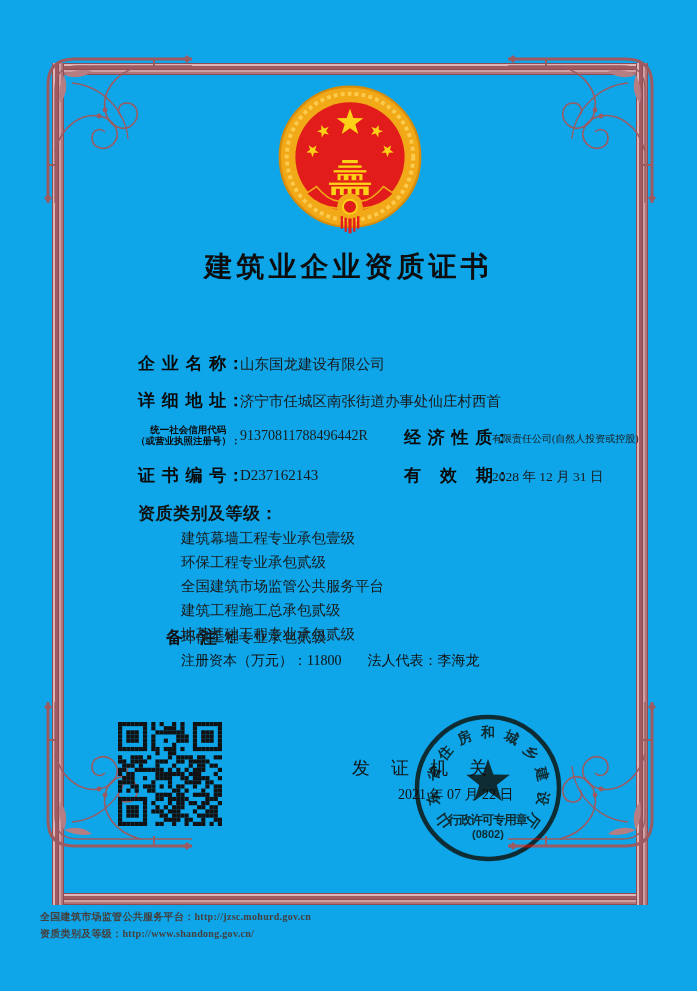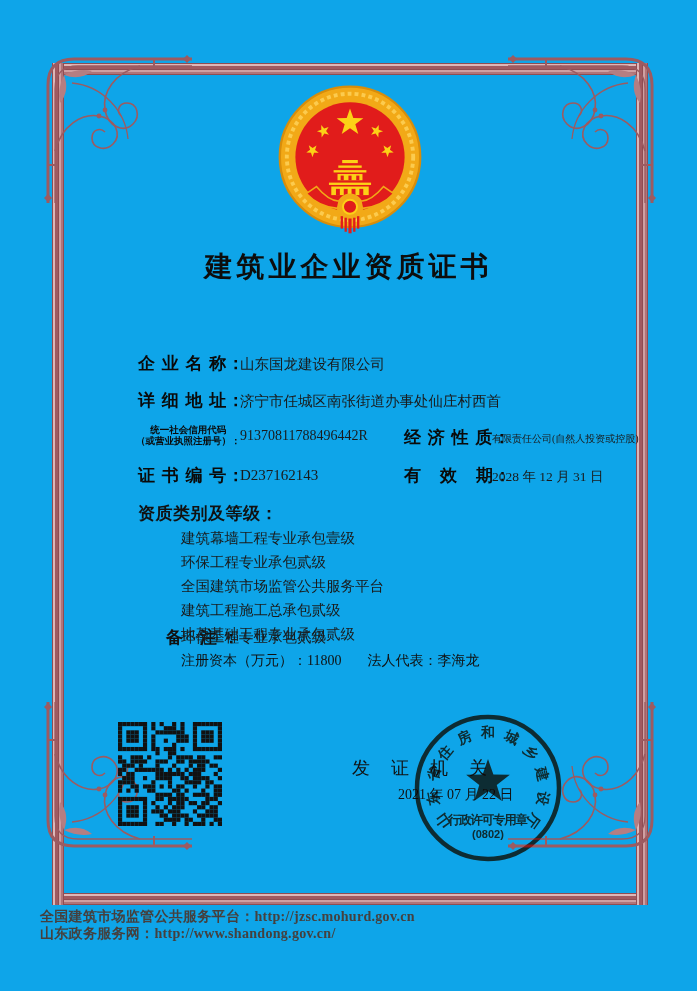--- a/index.html
+++ b/index.html
@@ -38,21 +38,21 @@
   .cap-line .gap{display:inline-block;width:26px;}
   
   .qr{position:absolute;left:118px;top:722px;width:104px;height:104px;}
   .authority{position:absolute;left:352px;top:756px;font-weight:400;font-size:18px;letter-spacing:8px;white-space:nowrap;}
   .issue-date{position:absolute;left:398px;top:786px;font-family:"Liberation Serif","DejaVu Serif",serif;font-size:14px;white-space:nowrap;}
   .maker{position:absolute;left:372px;top:838px;font-family:"Liberation Serif","DejaVu Serif",serif;
          font-weight:600;font-size:14.5px;white-space:nowrap;letter-spacing:.5px;}
   .seal{position:absolute;left:410px;top:710px;width:156px;height:156px;opacity:.88;mix-blend-mode:multiply;}
   
   .footer{position:absolute;left:40px;top:908px;font-family:"Liberation Serif","DejaVu Serif",serif;
-          font-weight:700;font-size:14px;line-height:17px;color:#45403e;letter-spacing:.3px;}
+          font-weight:700;font-size:10px;line-height:17px;color:#45403e;letter-spacing:.3px;}
 </style>
 </head>
 <body>
 
 <div class="cert">
 
   <div class="band h top"></div>
   <div class="band h bottom"></div>
   <div class="band v left"></div>
   <div class="band v right"></div>
@@ -566,16 +566,16 @@
         <text x="78" y="27" transform="rotate(100.80000000000001 78 78)">设</text>
         <text x="78" y="27" transform="rotate(126 78 78)">厅</text>
       </g>
     <polygon transform="translate(78,72) scale(1.15)" fill="#e02a1c" points="0,-20 4.7,-6.5 19,-6.2 7.6,2.5 11.8,16.2 0,8 -11.8,16.2 -7.6,2.5 -19,-6.2 -4.7,-6.5"></polygon>
     <text x="78" y="114" fill="#e02a1c" font-family="'Liberation Sans','DejaVu Sans',sans-serif" font-weight="bold" font-size="12.5" text-anchor="middle" textLength="80">行政许可专用章</text>
     <text x="78" y="128" fill="#e02a1c" font-family="'Liberation Sans','DejaVu Sans',sans-serif" font-weight="bold" font-size="11" text-anchor="middle">(0802)</text>
   </svg>
 
   <div class="footer">
     <div>全国建筑市场监管公共服务平台：http://jzsc.mohurd.gov.cn</div>
-    <div>山东政务服务网：http://www.shandong.gov.cn/</div>
+    <div>资质类别及等级：http://www.shandong.gov.cn/</div>
   </div>
 
 </div>
 
 </body></html>

